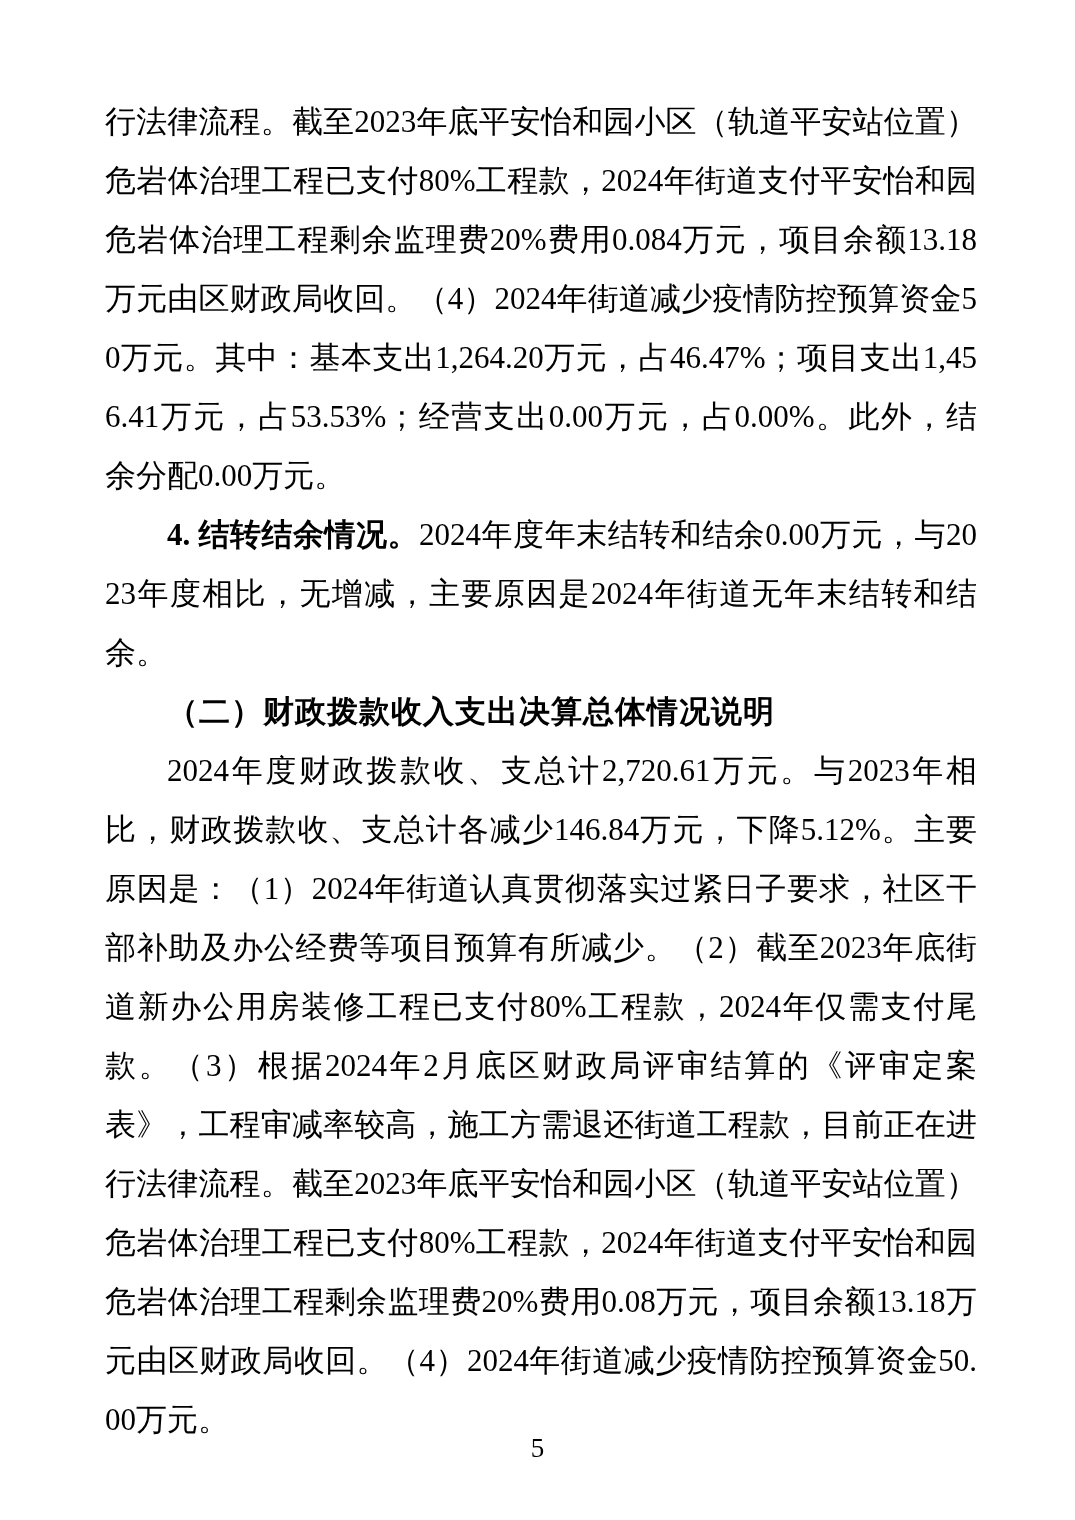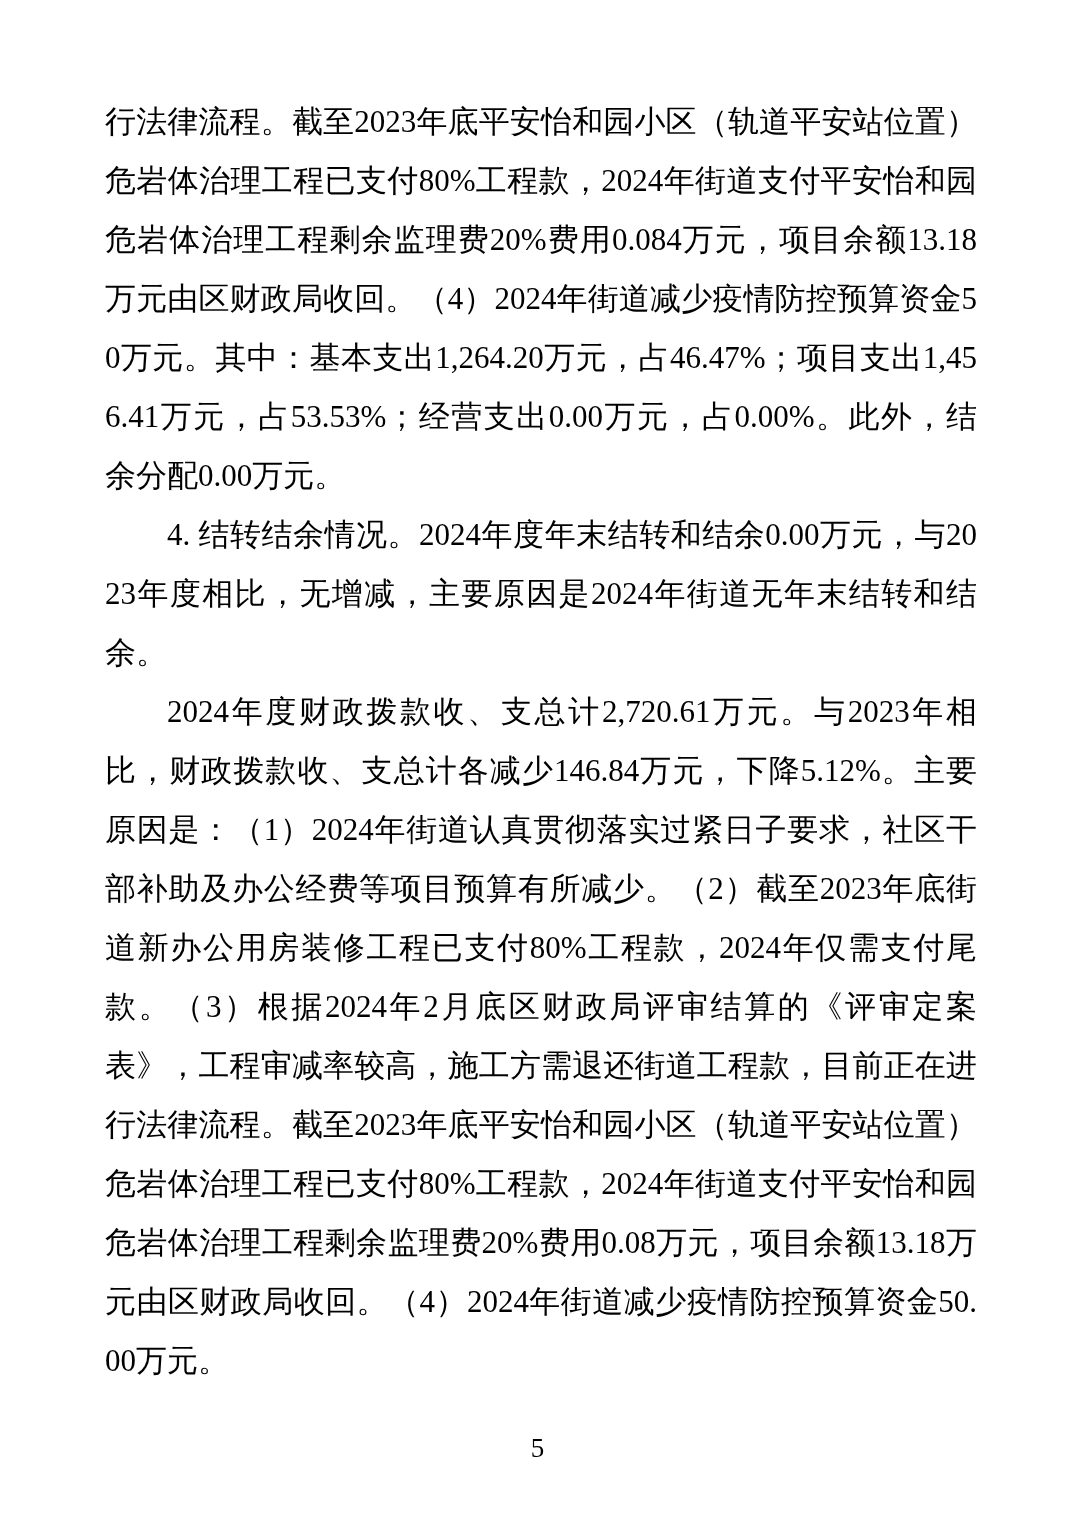--- a/index.html
+++ b/index.html
@@ -28,21 +28,21 @@
   .para {
     margin: 0;
     padding: 0;
     text-indent: 2em;
     word-break: break-all;
   }
   .para.no-indent {
     text-indent: 0;
   }
   .para b {
-    font-weight: normal;
+    font-weight: bold;
   }
   .para.heading b {
     letter-spacing: 1px;
   }
   .page-footer {
     position: absolute;
     left: 0;
     top: 1428px;
     width: 100%;
     text-align: center;
@@ -56,20 +56,23 @@
 <div class="doc">
 
   <p class="para no-indent">
     <b></b><span>行法律流程。截至2023年底平安怡和园小区（轨道平安站位置）危岩体治理工程已支付80%工程款，2024年街道支付平安怡和园危岩体治理工程剩余监理费20%费用0.084万元，项目余额13.18万元由区财政局收回。（4）2024年街道减少疫情防控预算资金50万元。其中：基本支出1,264.20万元，占46.47%；项目支出1,456.41万元，占53.53%；经营支出0.00万元，占0.00%。此外，结余分配0.00万元。</span>
   </p>
 
   <p class="para">
     <b>4. 结转结余情况。</b><span>2024年度年末结转和结余0.00万元，与2023年度相比，无增减，主要原因是2024年街道无年末结转和结余。</span>
   </p>
 
+  <p class="para heading">
+    <b>（二）财政拨款收入支出决算总体情况说明</b><span></span>
+  </p>
 
   <p class="para">
     <b></b><span>2024年度财政拨款收、支总计2,720.61万元。与2023年相比，财政拨款收、支总计各减少146.84万元，下降5.12%。主要原因是：（1）2024年街道认真贯彻落实过紧日子要求，社区干部补助及办公经费等项目预算有所减少。（2）截至2023年底街道新办公用房装修工程已支付80%工程款，2024年仅需支付尾款。（3）根据2024年2月底区财政局评审结算的《评审定案表》，工程审减率较高，施工方需退还街道工程款，目前正在进行法律流程。截至2023年底平安怡和园小区（轨道平安站位置）危岩体治理工程已支付80%工程款，2024年街道支付平安怡和园危岩体治理工程剩余监理费20%费用0.08万元，项目余额13.18万元由区财政局收回。（4）2024年街道减少疫情防控预算资金50.00万元。</span>
   </p>
 
 
   <p class="para">
     
   </p>
 

